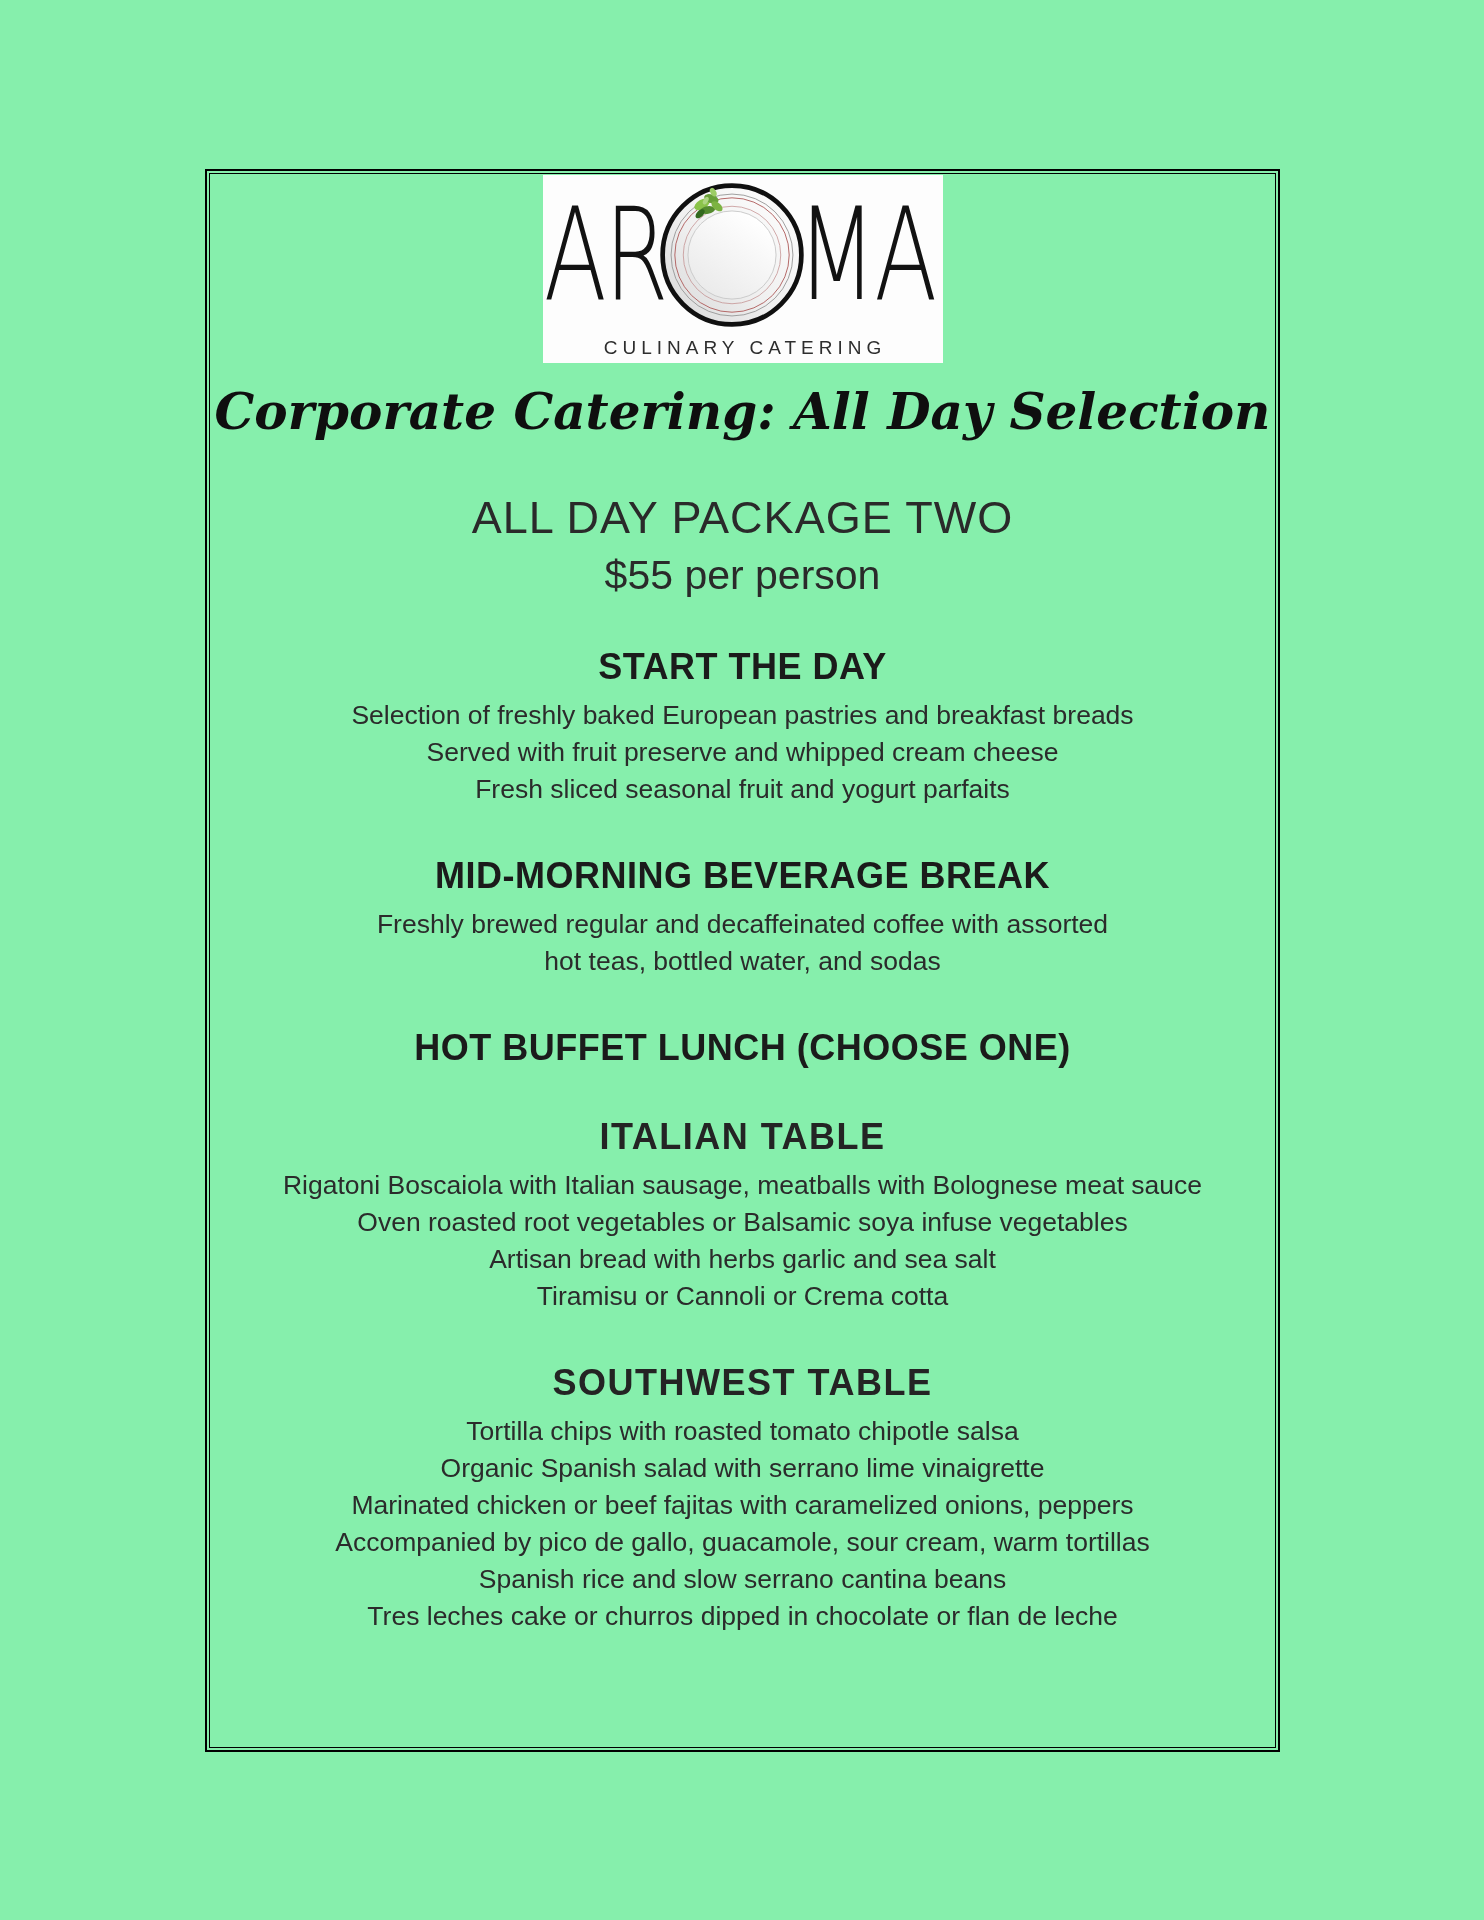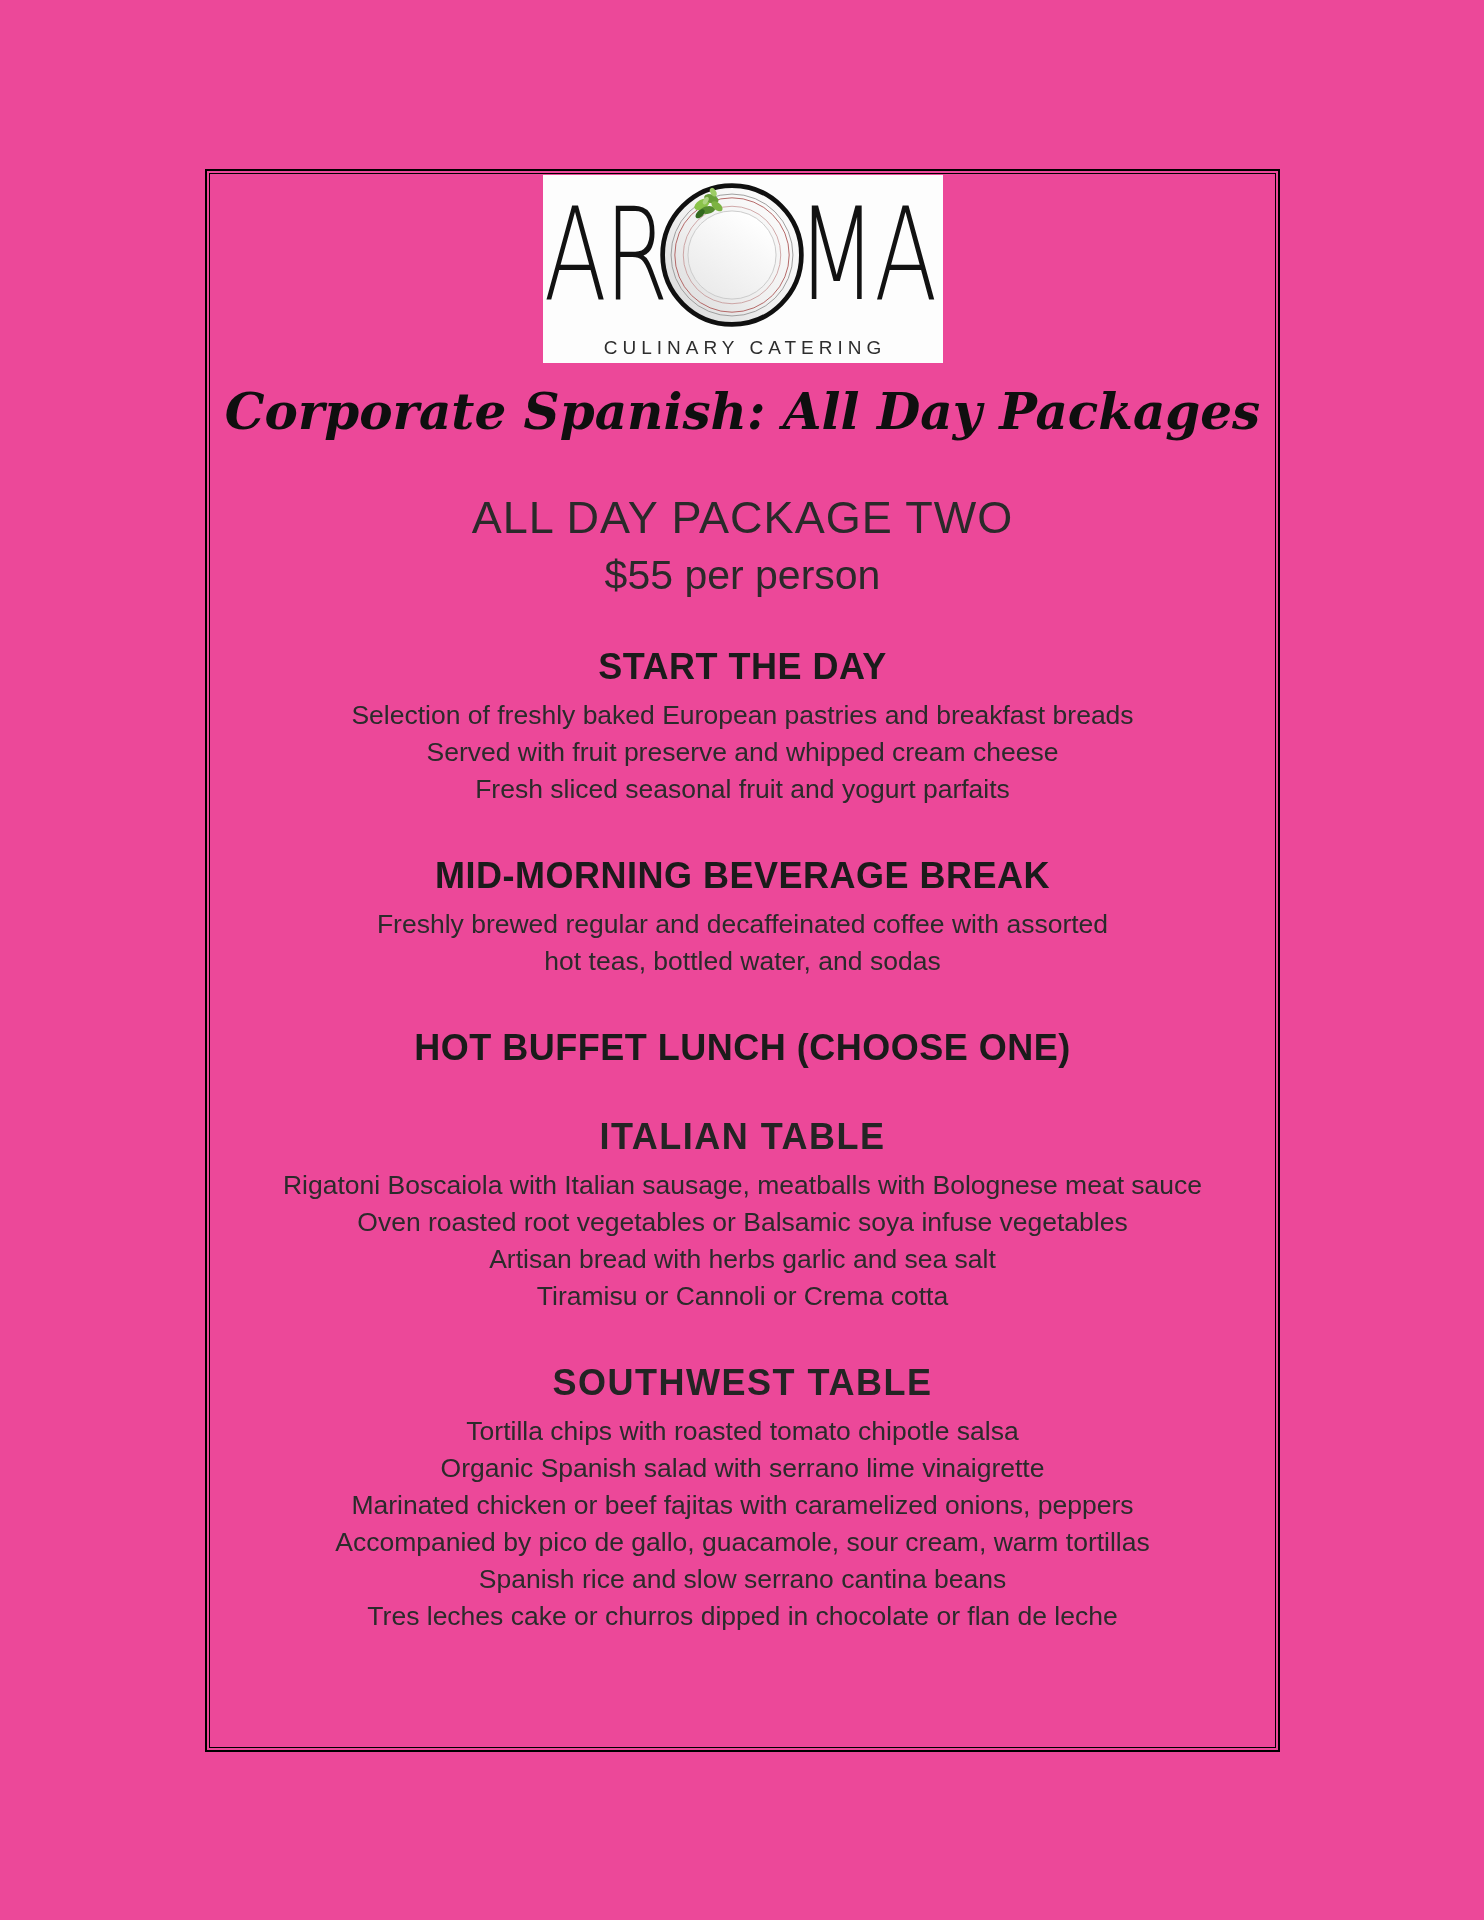--- a/index.html
+++ b/index.html
@@ -1,20 +1,20 @@
 <!DOCTYPE html>
 <html><head>
 <meta charset="utf-8">
 <style>
   html, body { margin: 0; padding: 0; background: #ffffff; }
   .page {
     position: relative;
     width: 1484px;
     height: 1920px;
-    background: #ec4899;
+    background: #86efac;
     font-family: "Liberation Sans", sans-serif;
     color: #242424;
     overflow: hidden;
   }
   
   .frame {
     position: absolute;
     left: 205px;
     top: 169px;
     width: 1075px;
@@ -153,21 +153,21 @@
             <ellipse cx="46" cy="36" rx="6" ry="3.5" fill="#33691e" transform="rotate(-45 46 36)"></ellipse>
             <ellipse cx="60" cy="13" rx="5" ry="3" fill="#9ccc65" transform="rotate(60 60 13)"></ellipse>
             <ellipse cx="52" cy="22" rx="4.5" ry="2.5" fill="#aed581" transform="rotate(-60 52 22)"></ellipse>
           </g>
         </svg>
         <span class="logo-letter right">MA</span>
       </div>
       <div class="tagline">CULINARY CATERING</div>
     </div>
 
-    <div class="script-title">Corporate Spanish: All Day Packages</div>
+    <div class="script-title">Corporate Catering: All Day Selection</div>
 
     <div class="pkg-title">ALL DAY PACKAGE TWO</div>
     <div class="pkg-price">$55 per person</div>
 
     <div id="sections">
         <section class="menu-section">
           <div class="section-heading">START THE DAY</div>
           <p class="menu-line">Selection of freshly baked European pastries and breakfast breads</p>
           <p class="menu-line">Served with fruit preserve and whipped cream cheese</p>
           <p class="menu-line">Fresh sliced seasonal fruit and yogurt parfaits</p>

